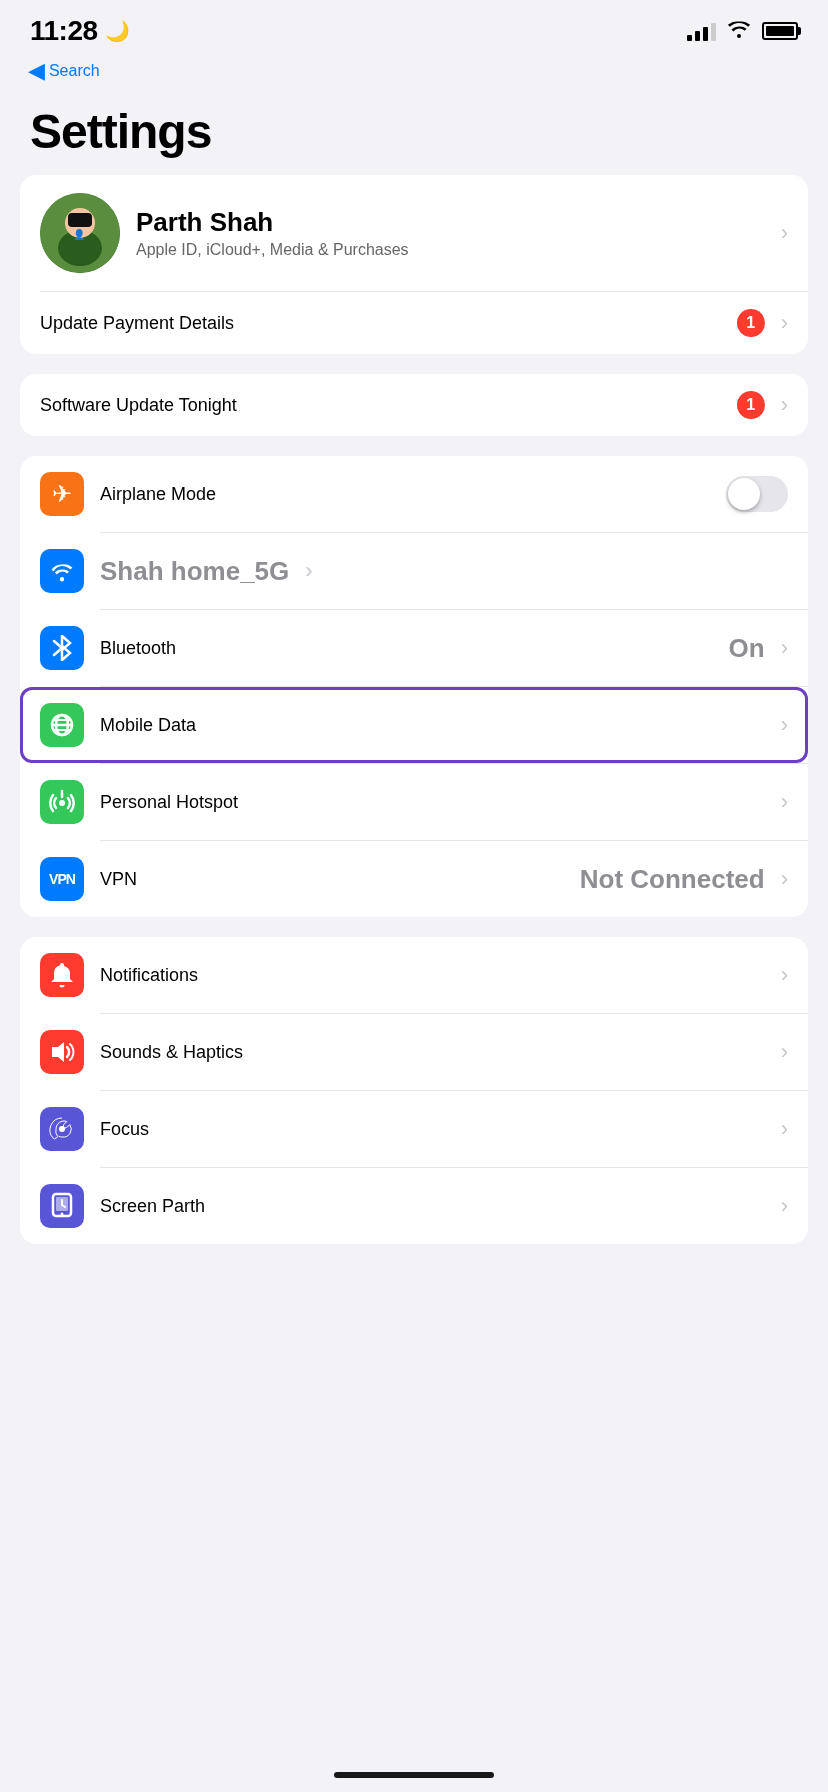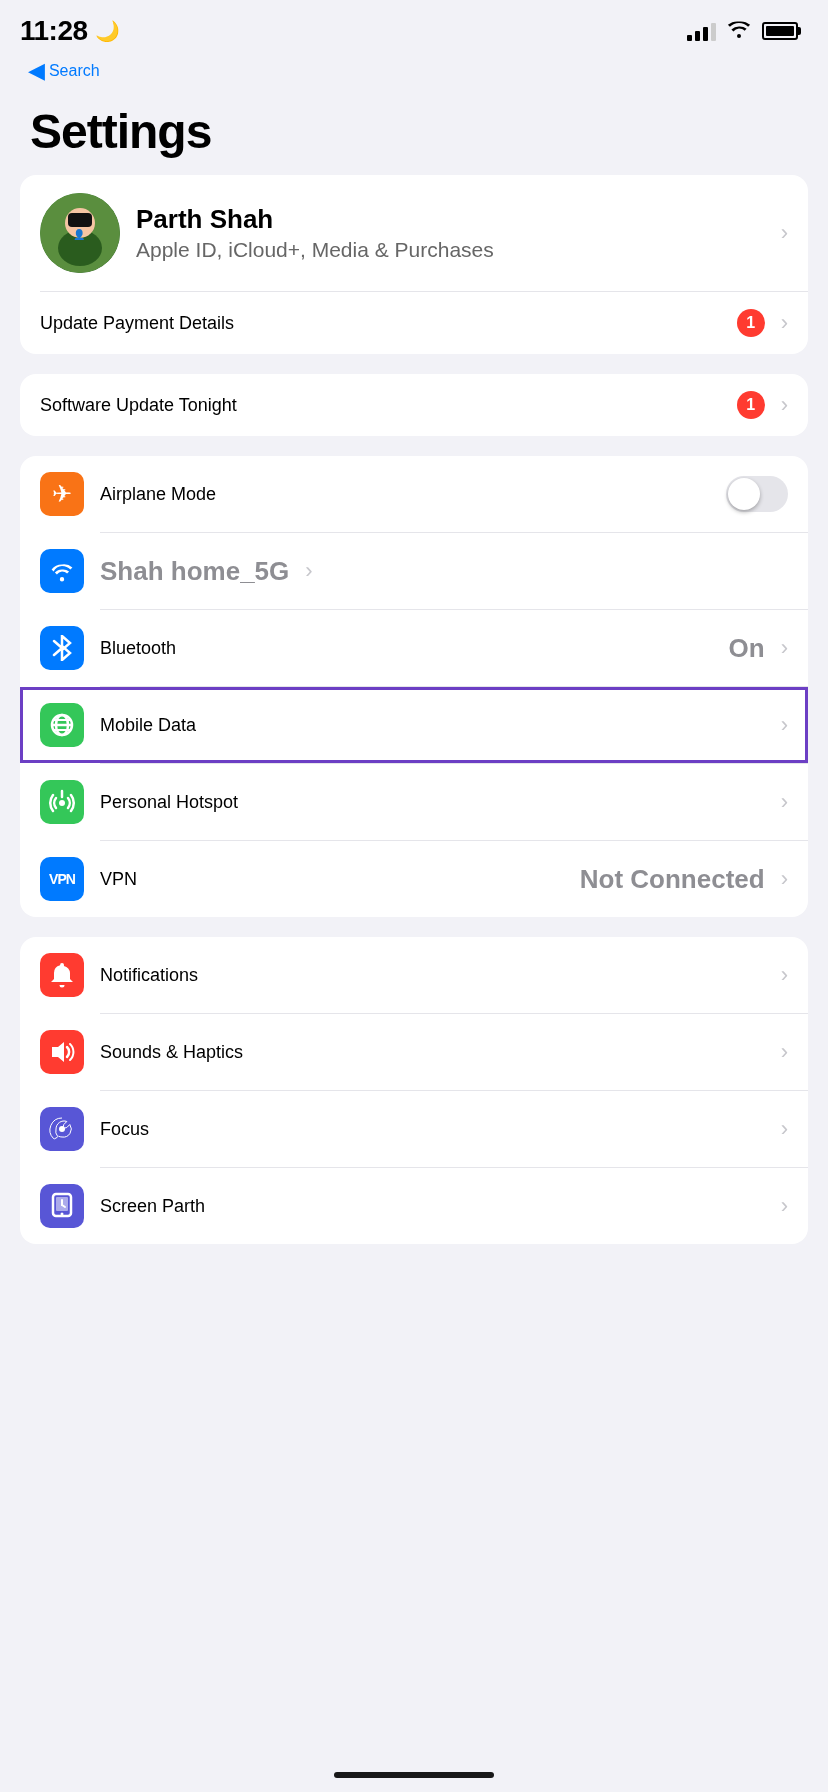--- a/index.html
+++ b/index.html
@@ -12,21 +12,21 @@
       font-family: -apple-system, 'SF Pro Text', 'Helvetica Neue', sans-serif;
       position: relative;
       overflow-x: hidden;
     }
 
     
     .status-bar {
       display: flex;
       justify-content: space-between;
       align-items: center;
-      padding: 14px 30px 6px 20px;
+      padding: 14px 30px 6px 30px;
       height: 54px;
     }
     .status-time {
       font-size: 28px;
       font-weight: 600;
       letter-spacing: -0.5px;
       display: flex;
       align-items: center;
       gap: 8px;
     }
@@ -116,21 +116,21 @@
       flex-shrink: 0;
       background: linear-gradient(135deg, #5a9e4f 0%, #3d7a33 40%, #2c5c28 100%);
       display: flex;
       align-items: center;
       justify-content: center;
       position: relative;
     }
     
     .profile-info { flex: 1; }
     .profile-name { font-size: 26px; font-weight: 600; color: #000; }
-    .profile-subtitle { font-size: 21px; color: #666; margin-top: 3px; }
+    .profile-subtitle { font-size: 16px; color: #666; margin-top: 3px; }
     .chevron { color: #c7c7cc; font-size: 22px; }
 
     .row-divider {
       height: 1px;
       background: #e5e5ea;
       margin-left: 20px;
     }
 
     .settings-row {
       display: flex;
@@ -193,21 +193,21 @@
       height: 32px;
       background: #fff;
       border-radius: 50%;
       box-shadow: 0 2px 4px rgba(0,0,0,0.3);
     }
 
     
     .highlighted-row {
       outline: 3px solid #6c3fc4;
       outline-offset: -3px;
-      border-radius: 0;
+      border-radius: 12px;
     }
 
     
     .home-indicator {
       position: absolute;
       bottom: 14px;
       left: 50%;
       transform: translateX(-50%);
       width: 160px;
       height: 6px;

